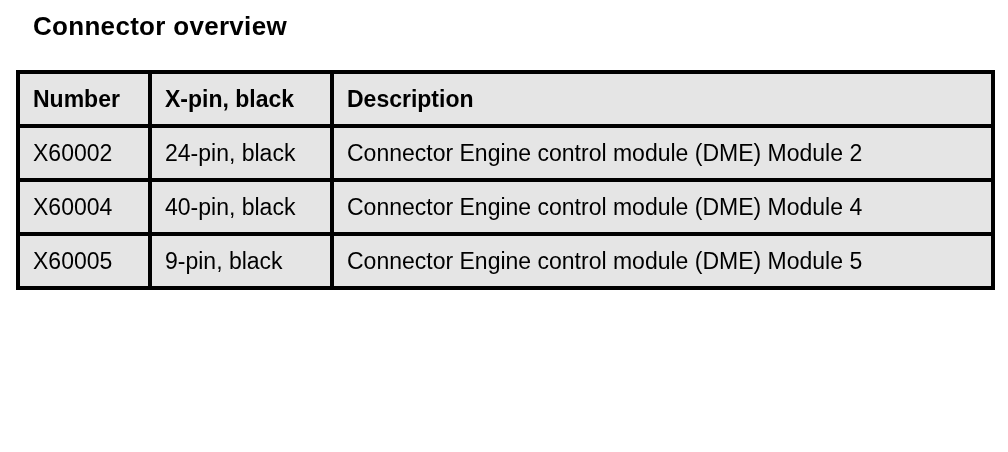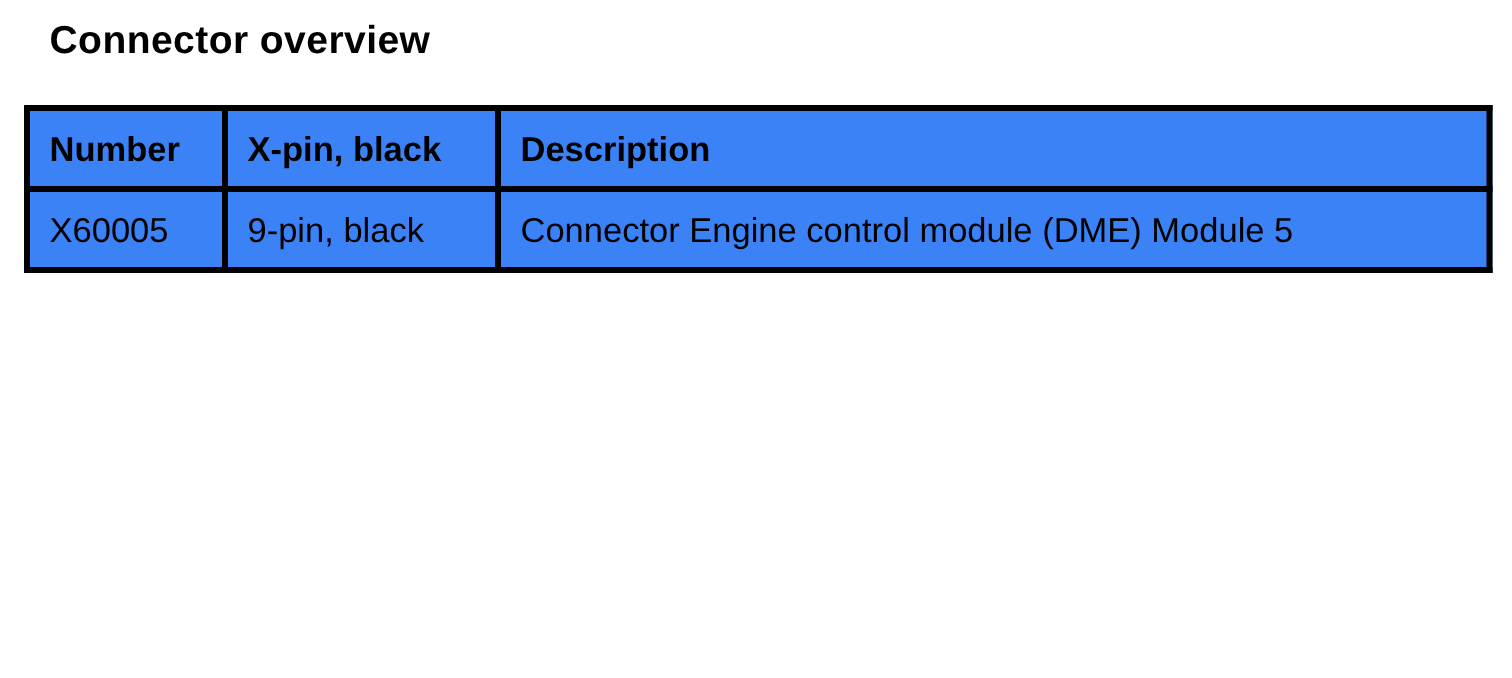--- a/index.html
+++ b/index.html
@@ -19,21 +19,21 @@
       font-size: 26px;
       line-height: 28px;
       font-weight: bold;
       letter-spacing: 0.3px;
     }
     table.connector-table {
       border-collapse: collapse;
       table-layout: fixed;
       margin: 30px 0 0 16px;
       width: 975px;
-      background: #3b82f6;
+      background: #e5e5e5;
     }
     table.connector-table,
     .connector-table th,
     .connector-table td {
       border: 4px solid #000000;
     }
     .connector-table th,
     .connector-table td {
       font-size: 23px;
       line-height: 26px;
@@ -66,18 +66,28 @@
   </colgroup>
   <thead>
     <tr>
       <th>Number</th>
       <th>X-pin, black</th>
       <th class="col-description-header">Description</th>
     </tr>
   </thead>
   <tbody>
     <tr>
+      <td>X60002</td>
+      <td>24-pin, black</td>
+      <td>Connector Engine control module (DME) Module 2</td>
+    </tr>
+    <tr>
+      <td>X60004</td>
+      <td>40-pin, black</td>
+      <td>Connector Engine control module (DME) Module 4</td>
+    </tr>
+    <tr>
       <td>X60005</td>
       <td>9-pin, black</td>
       <td>Connector Engine control module (DME) Module 5</td>
     </tr>
   </tbody>
 </table>
 
 </body></html>

